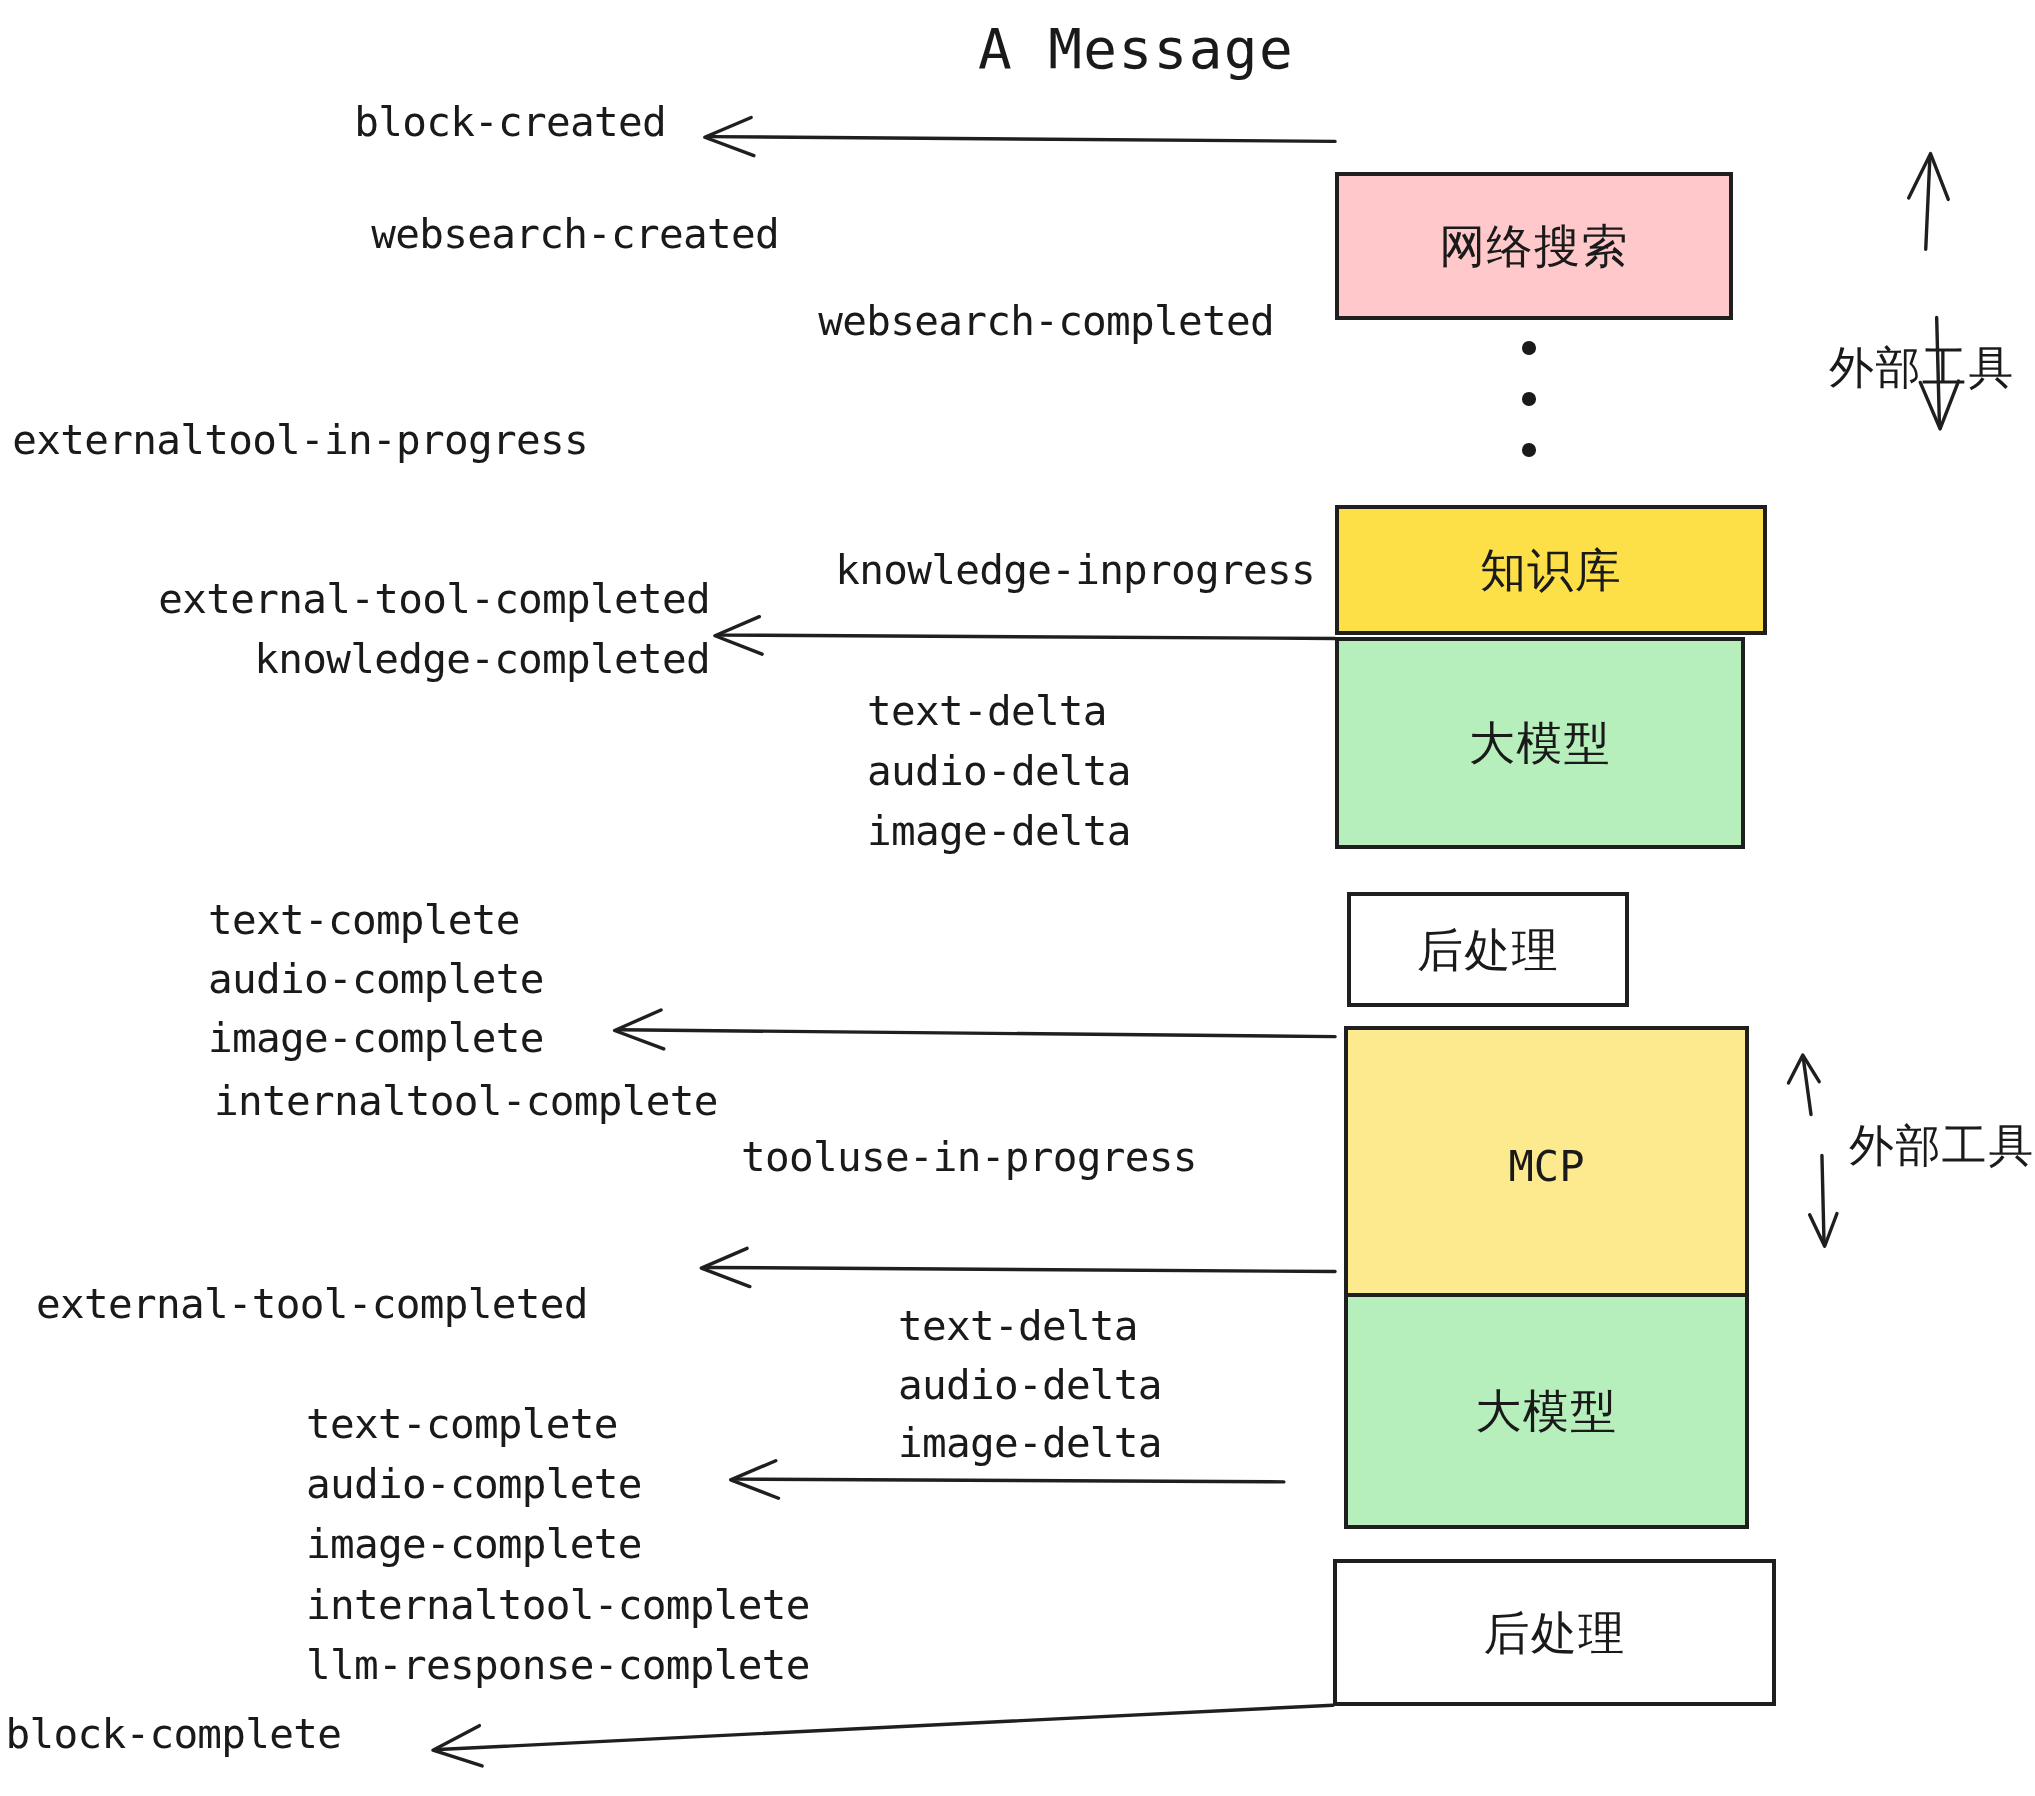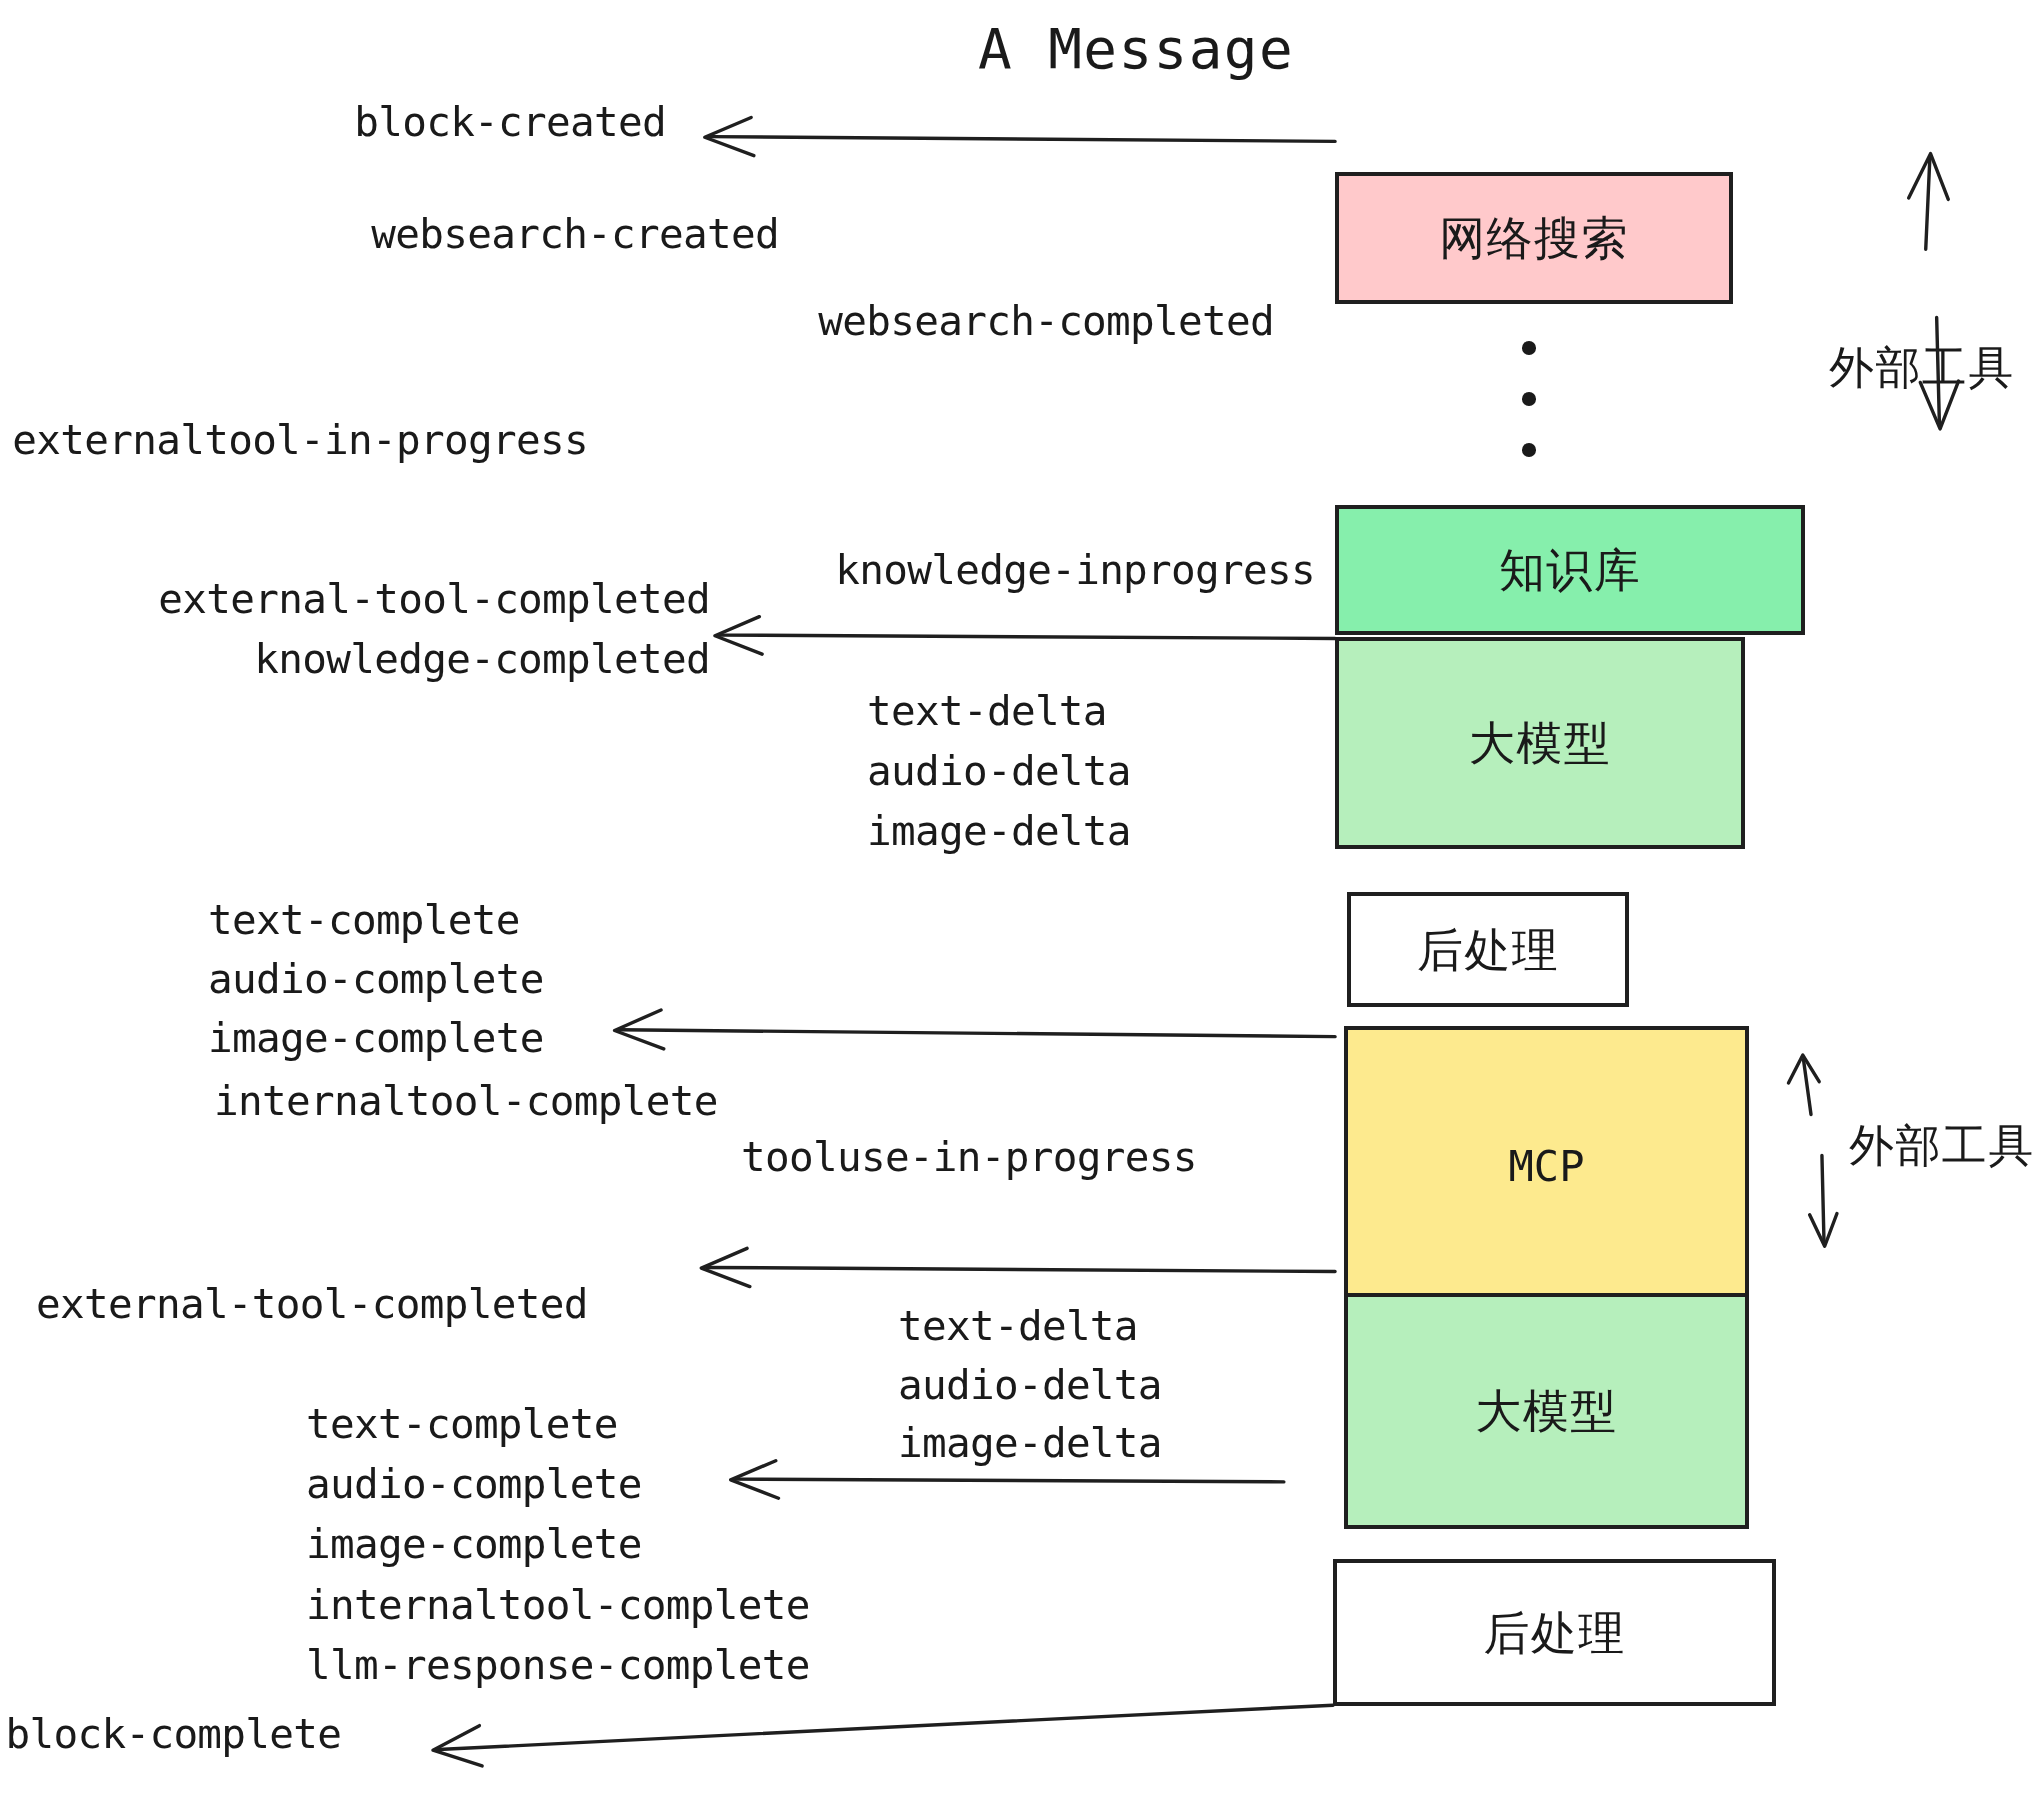--- a/index.html
+++ b/index.html
@@ -105,25 +105,25 @@
     stroke-linejoin: round;
   }
 </style>
 </head>
 <body>
 
 <div id="stage">
 
   <div class="title" style="left:978px; top:20.5px;">A Message</div>
 
-  <div class="node" style="left:1335px; top:172px; width:398px; height:132px; background:#FFC9CB;">
+  <div class="node" style="left:1335px; top:172px; width:398px; height:148px; background:#FFC9CB;">
     <span class="lbl">网络搜索</span>
   </div>
 
-  <div class="node" style="left:1335px; top:505px; width:470px; height:130px; background:#86efac;">
+  <div class="node" style="left:1335px; top:505px; width:432px; height:130px; background:#fde047;">
     <span class="lbl">知识库</span>
   </div>
 
   <div class="node" style="left:1335px; top:637px; width:410px; height:212px; background:#B6EFBC;">
     <span class="lbl">大模型</span>
   </div>
 
   <div class="node" style="left:1347px; top:892px; width:282px; height:115px; background:#FFFFFF;">
     <span class="lbl">后处理</span>
   </div>

